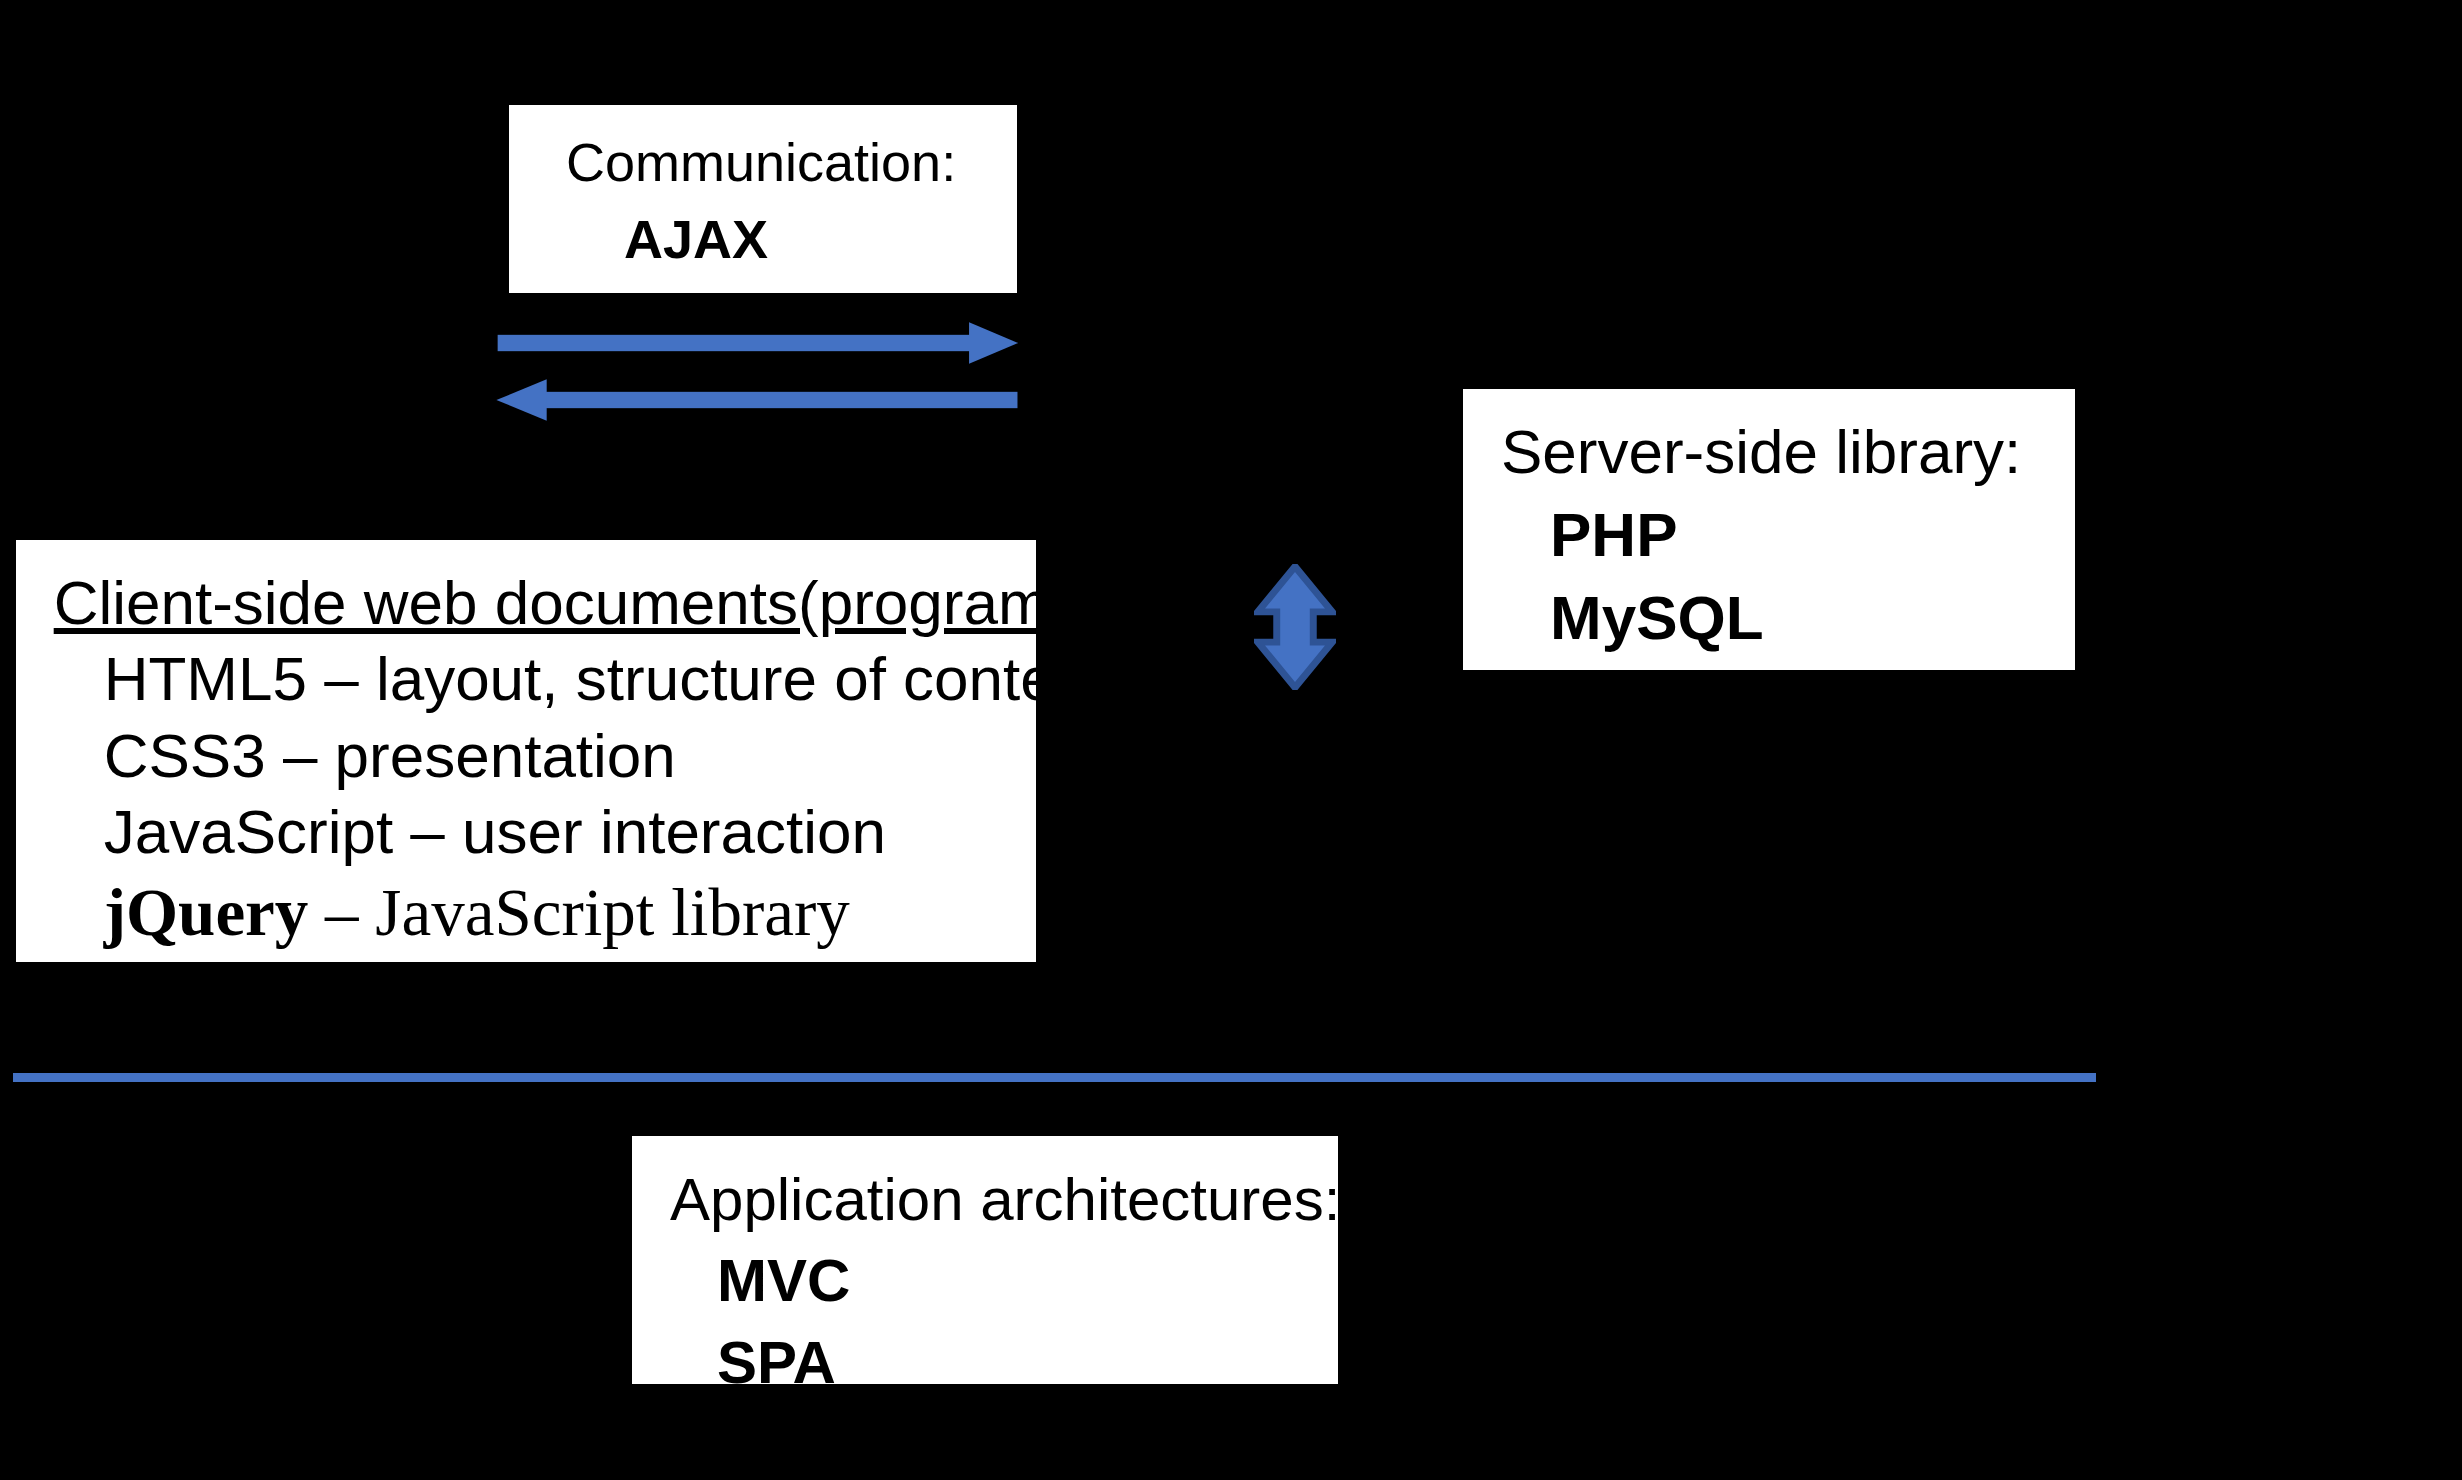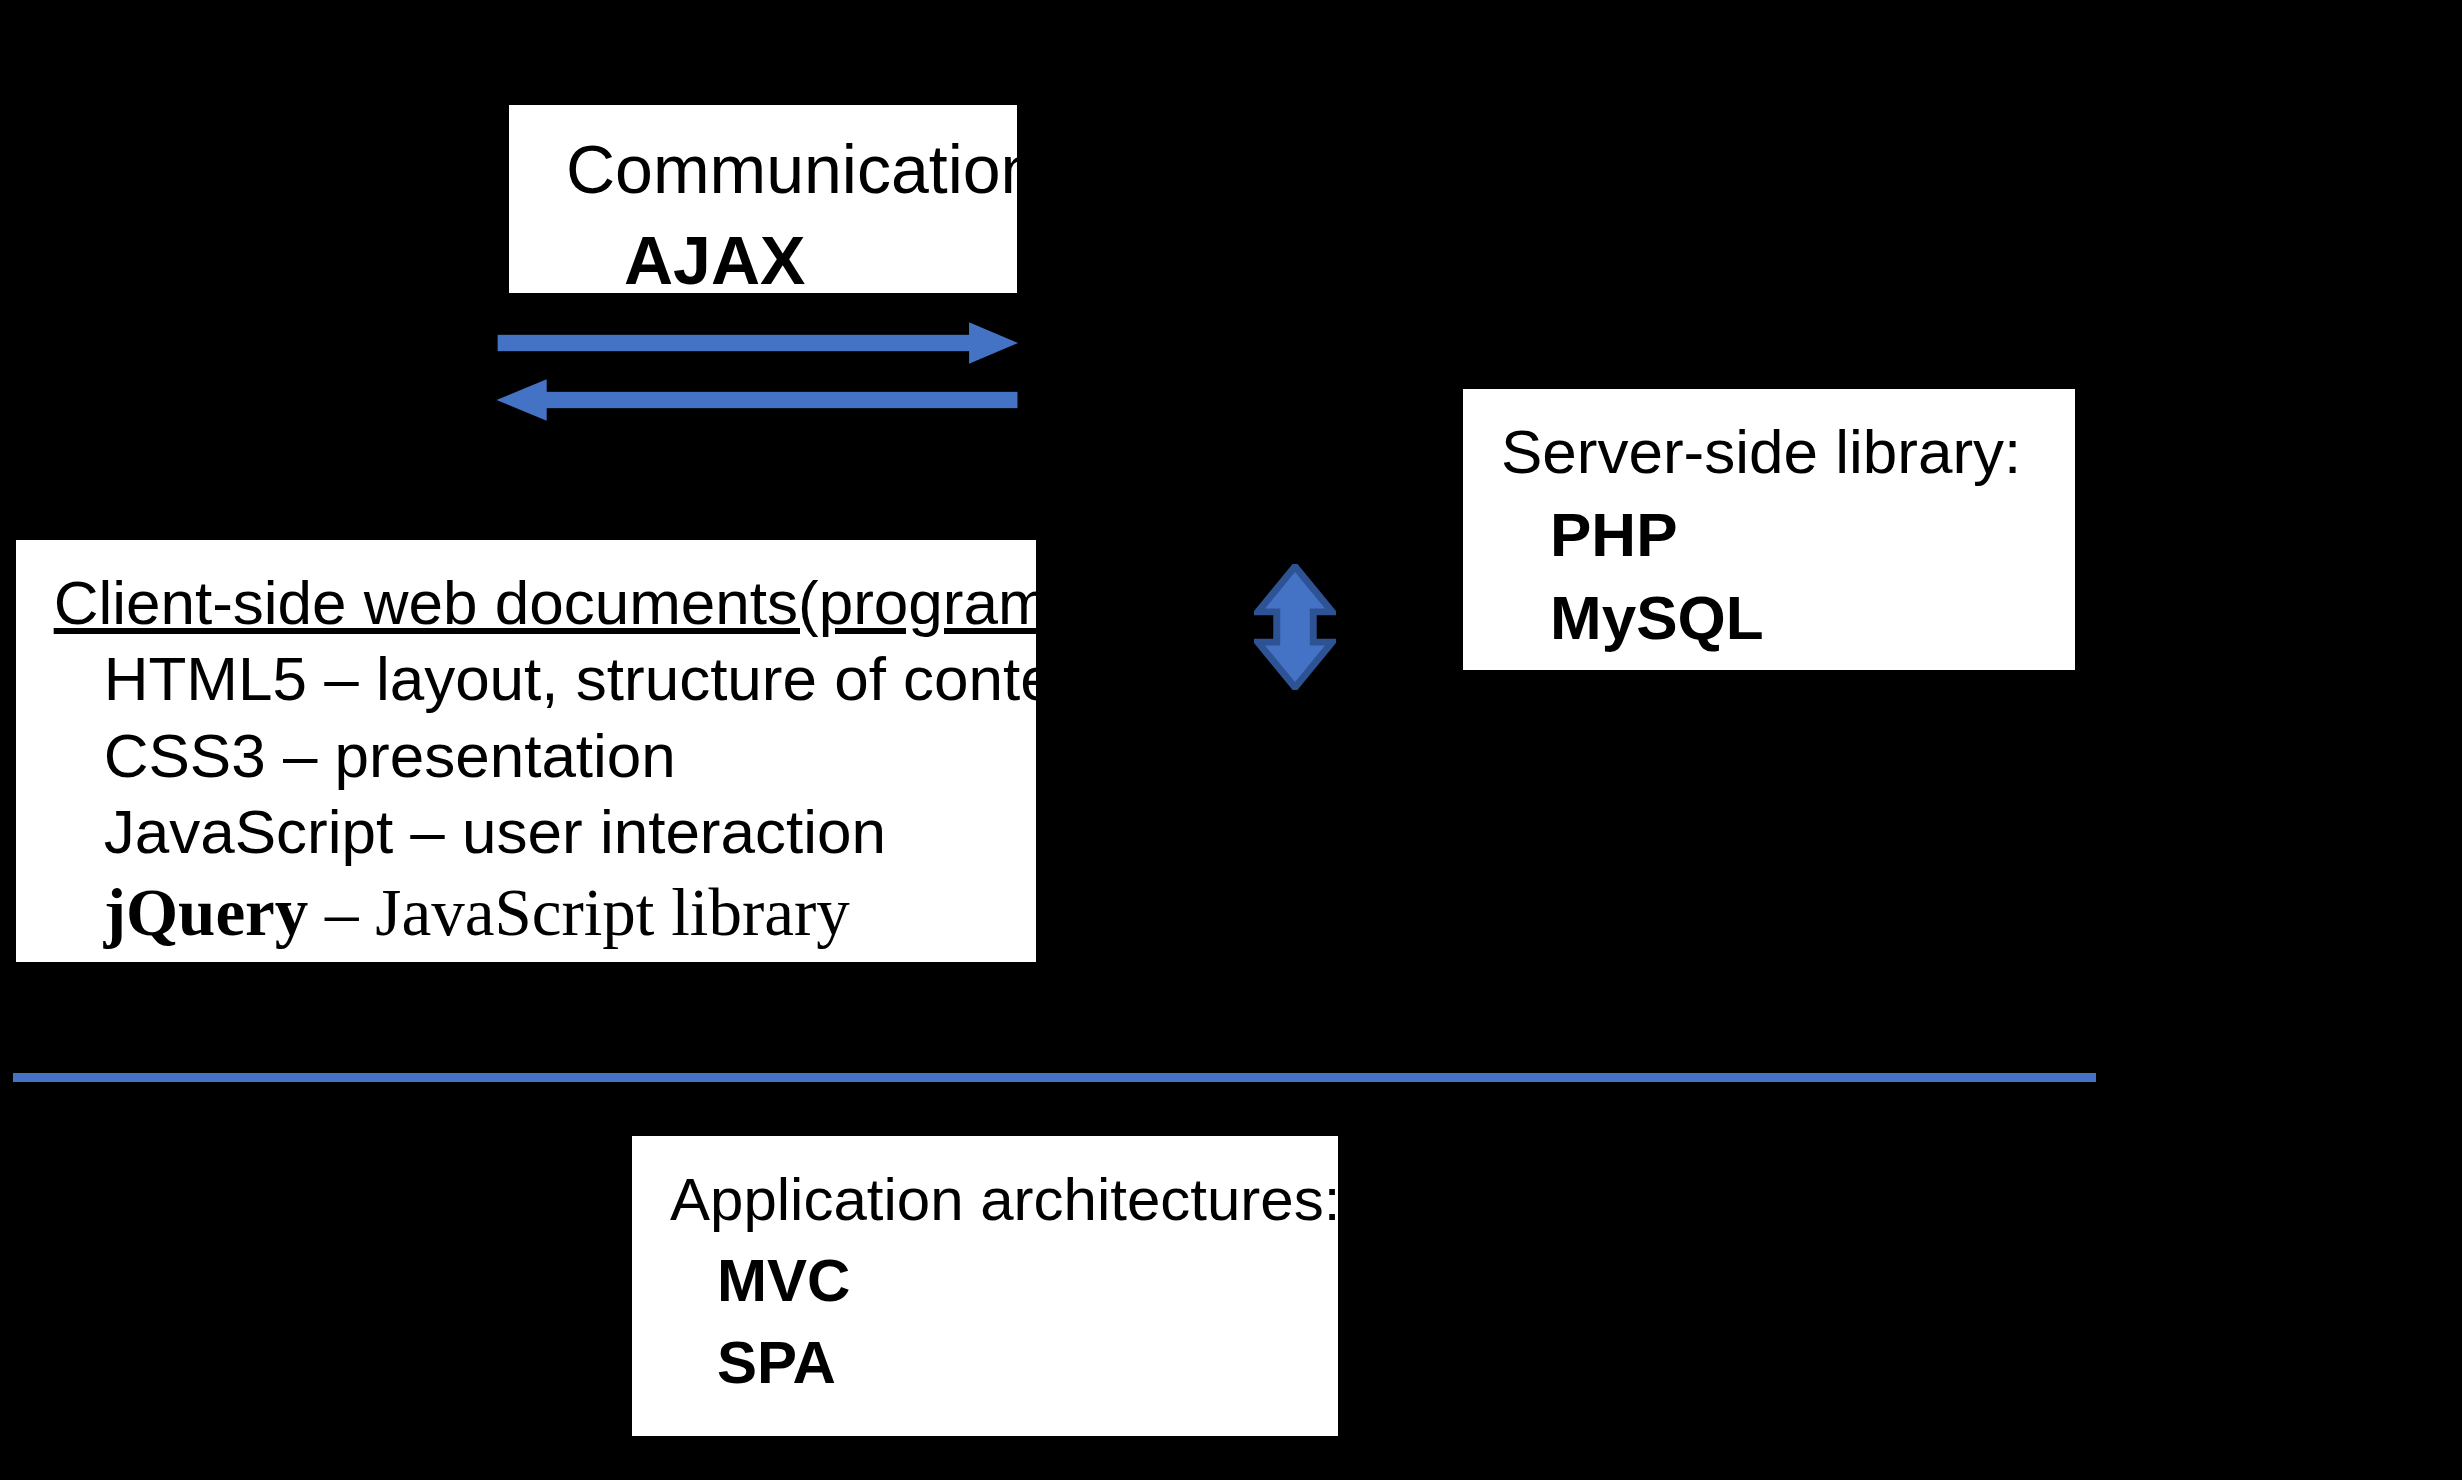--- a/index.html
+++ b/index.html
@@ -33,21 +33,21 @@
   }
 
   
   #comm-box {
     left: 509px;
     top: 105px;
     width: 508px;
     height: 188px;
     padding: 30px 0 0 33px;
   }
-  #comm-box .line { font-size: 68px; }
+  #comm-box .line { font-size: 54px; }
   #comm-box .title { margin-left: 24px; }
   #comm-box .item  { margin-left: 82px; font-weight: bold; margin-top: 23px; }
 
   
   #client-box {
     left: 15.7px;
     top: 540px;
     width: 1020px;
     height: 422px;
     padding: 31.5px 0 0 0;
@@ -72,21 +72,21 @@
   }
   #server-box .line { font-size: 62px; }
   #server-box .title { margin-left: 38px; }
   #server-box .item  { margin-left: 87px; font-weight: bold; margin-top: 21.4px; }
 
   
   #app-box {
     left: 632px;
     top: 1136px;
     width: 706px;
-    height: 300px;
+    height: 248px;
     padding: 34px 12px 0 0;
   }
   #app-box .line { font-size: 60px; }
   #app-box .title { margin-left: 38px; }
   #app-box .item  { margin-left: 85px; font-weight: bold; margin-top: 21.4px; }
 
   
   .arrow-svg { position: absolute; display: block; }
   #arrow-right-svg { left: 491px; top: 321px;  width: 535px; height: 44px; }
   #arrow-left-svg  { left: 491px; top: 378px;  width: 535px; height: 44px; }

